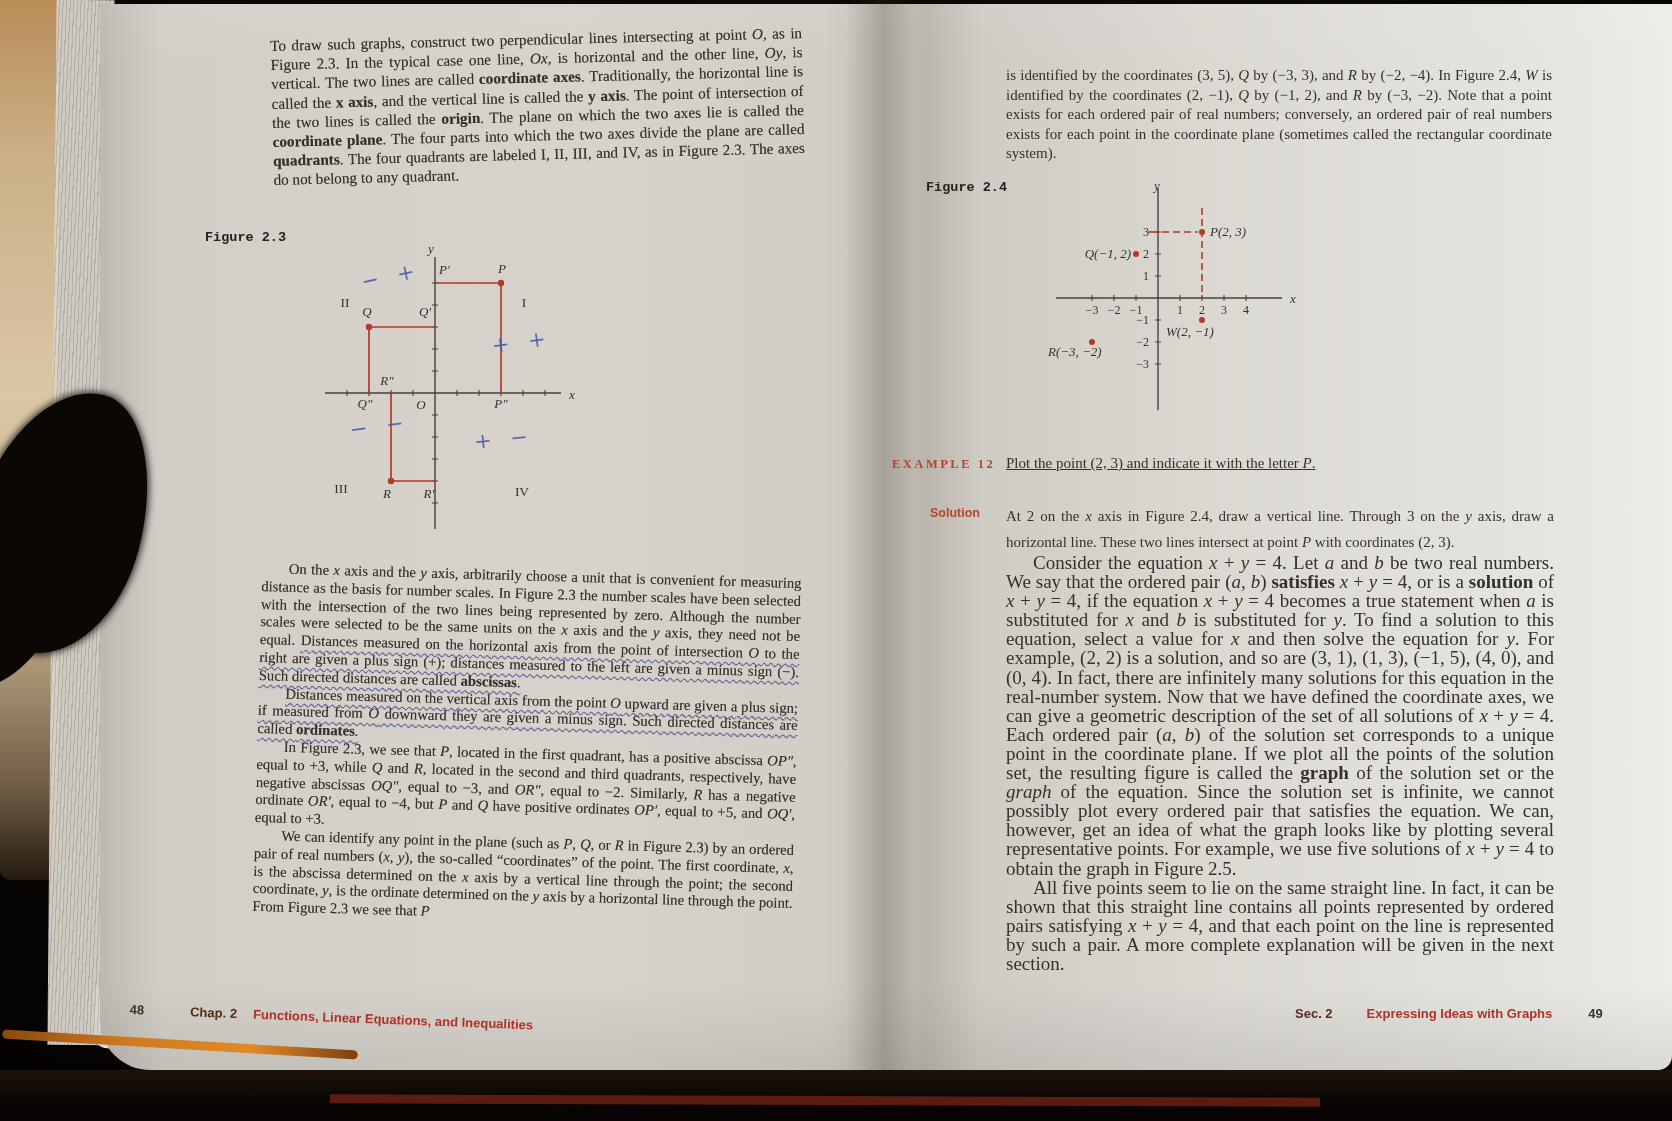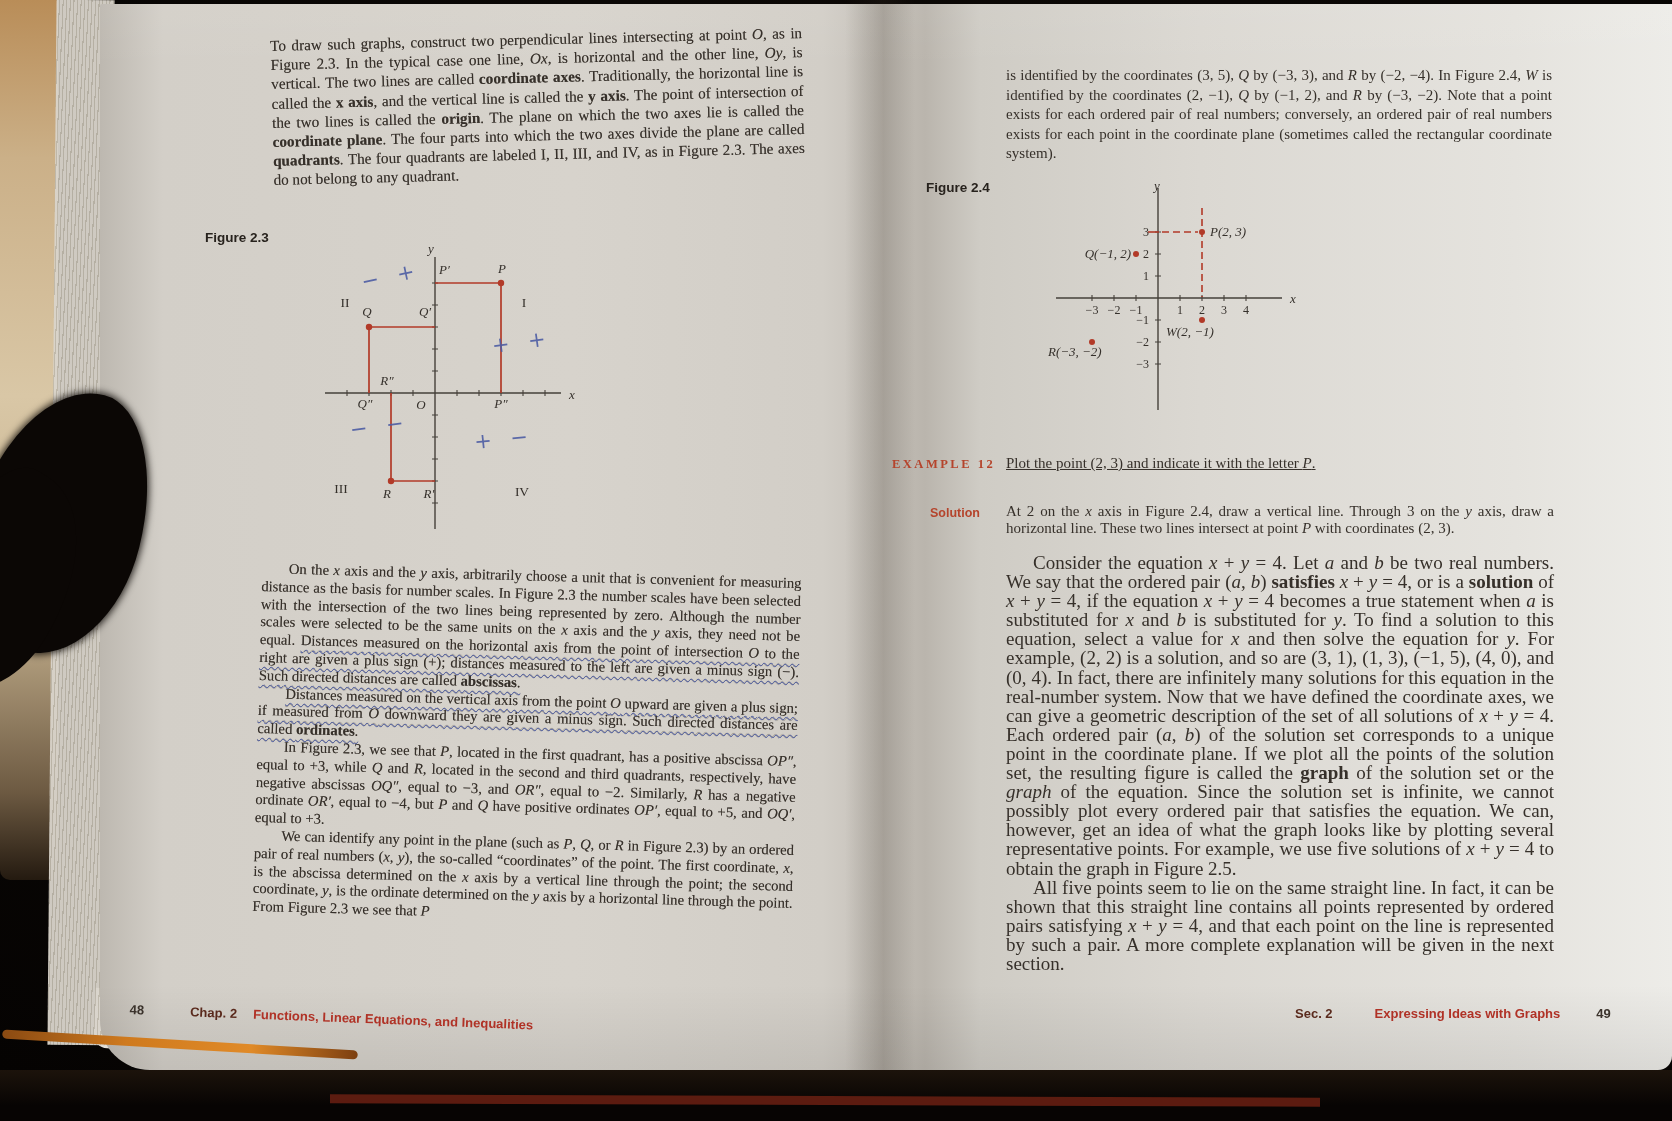--- a/index.html
+++ b/index.html
@@ -45,45 +45,45 @@
         transform:rotate(-1.4deg); transform-origin:left top; z-index:5; }
   .pl-low{ position:absolute; left:262px; top:560px; width:540px; font-size:14.7px; line-height:17.8px;
         transform:rotate(1.6deg); transform-origin:left top; z-index:5; }
   .pr1{ position:absolute; left:1006px; top:66px; width:546px; font-size:15px; line-height:19.6px; z-index:5; }
   .pr-low{ position:absolute; left:1006px; top:553px; width:548px; font-size:19px; line-height:19.1px; z-index:5; }
   .seg-b{ font-weight:bold; }
   .seg-i{ font-style:italic; }
   .seg-u{ text-decoration-line:underline; text-decoration-style:wavy; text-decoration-color:#4d5da4;
           text-decoration-thickness:1px; text-underline-offset:3.5px; }
 
-  .figlabel{ position:absolute; font-family:Liberation Sans, sans-serif; font-weight:bold; font-size:13.5px;
+  .figlabel{ position:absolute; font-family:Liberation Mono, monospace; font-weight:bold; font-size:13.5px;
           color:#27221d; z-index:5; }
   .fl23{ left:205px; top:230px; }
   .fl24{ left:926px; top:180px; }
   .figsvg{ position:absolute; z-index:5; }
   .f23{ left:305px; top:243px; }
   .f24{ left:998px; top:178px; }
 
   .ex-label{ position:absolute; left:892px; top:457px; font-family:Liberation Serif, serif; font-weight:bold;
           font-size:12.5px; letter-spacing:2.5px; color:#b5442c; z-index:5; }
   .ex-text{ position:absolute; left:1006px; top:455px; width:546px; font-size:15px; z-index:5;text-decoration:underline; }
   .sol-label{ position:absolute; left:930px; top:506px; font-family:"Liberation Sans",sans-serif; font-weight:bold;
           font-size:12.5px; color:#b5442c; z-index:5; }
-  .sol-text{ position:absolute; left:1006px; top:503px; width:548px; font-size:15px; line-height:17px;
+  .sol-text{ position:absolute; left:1006px; top:503px; width:548px; font-size:15px; line-height:26px;
           text-align:justify; color:#36302a; z-index:5; }
 
   .footer{ position:absolute; font-family:"Liberation Sans",sans-serif; font-weight:bold; font-size:13px; z-index:5;
           white-space:nowrap; }
   .footer-left{ left:130px; top:1002px; transform:rotate(2.2deg); transform-origin:left top; }
   .footer-right{ left:1295px; top:1006px; }
   .pgnum{ color:#3b332c; }
   .chap{ color:#5a2a1d; margin-left:46px; }
   .sec{ color:#5a2a1d; }
   .chap-title{ color:#b03226; margin-left:16px; }
-  .sec-title{ color:#b03226; margin-left:14px;padding-left:28px; }
+  .sec-title{ color:#b03226; margin-left:6px;padding-left:28px; }
   .pg49{ margin-left:36px; }
 
   
   .ft{ font:italic 13px "Liberation Serif",serif; fill:#35302b; }
   .fq{ font:13.5px "Liberation Serif",serif; fill:#35302b; }
   .ftk{ font:12px "Liberation Serif",serif; fill:#35302b; }
   .pen{ font:italic 21px "DejaVu Sans",sans-serif; fill:#4d5da4; letter-spacing:6px; opacity:.9; }
 </style>
 </head>
 <body>

